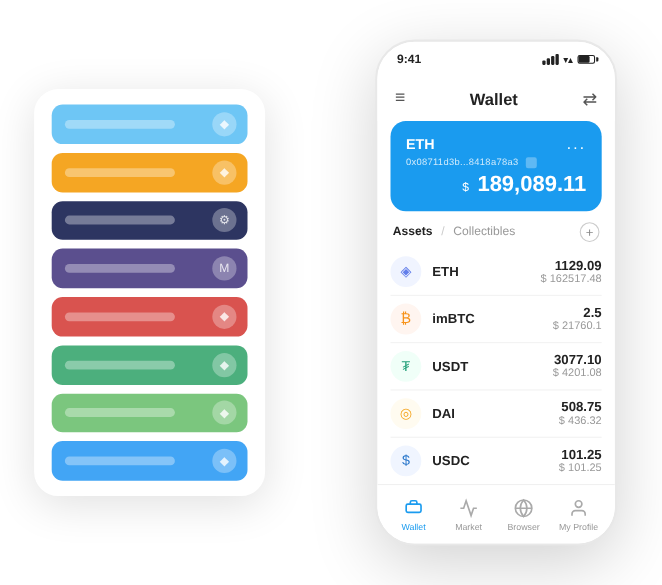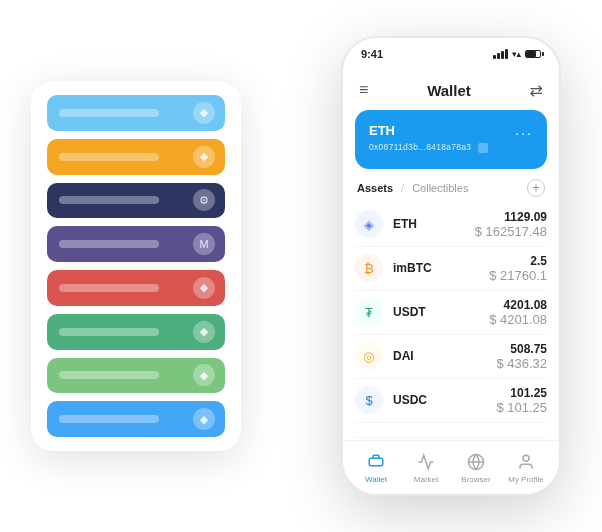--- a/index.html
+++ b/index.html
@@ -324,21 +324,21 @@
       text-align: right;
     }
 
     .asset-amount {
       font-size: 12px;
       font-weight: 600;
       color: #222;
     }
 
     .asset-value {
-      font-size: 13px;
+      font-size: 10px;
       color: #999;
     }
 
     
     .bottom-nav {
       height: 54px;
       background: #fff;
       border-top: 1px solid #f0f0f0;
       display: flex;
       align-items: center;
@@ -451,20 +451,24 @@
 
     <div class="eth-card">
       <div class="eth-card-header">
         <span class="eth-label">ETH</span>
         <span class="eth-dots">...</span>
       </div>
       <div class="eth-address">
         <span>0x08711d3b...8418a78a3</span>
         <span class="eth-address-icon"></span>
       </div>
+      <div class="eth-balance">
+        <span class="eth-balance-dollar">$</span>
+        <span>189,089.11</span>
+      </div>
     </div>
 
     <div class="assets-header">
       <div class="assets-tabs">
         <span class="assets-tab">Assets</span>
         <span class="assets-divider">/</span>
         <span class="assets-tab inactive">Collectibles</span>
       </div>
       <div class="assets-add">+</div>
     </div>
@@ -490,21 +494,21 @@
             <div class="asset-amount">2.5</div>
             <div class="asset-value">$ 21760.1</div>
           </div>
         </div>
         <div class="asset-item">
           <div class="asset-left">
             <div class="asset-icon usdt-icon">₮</div>
             <div class="asset-name">USDT</div>
           </div>
           <div class="asset-right">
-            <div class="asset-amount">4201.08</div>
+            <div class="asset-amount">3077.10</div>
             <div class="asset-value">$ 4201.08</div>
           </div>
         </div>
         <div class="asset-item">
           <div class="asset-left">
             <div class="asset-icon dai-icon">◎</div>
             <div class="asset-name">DAI</div>
           </div>
           <div class="asset-right">
             <div class="asset-amount">508.75</div>

